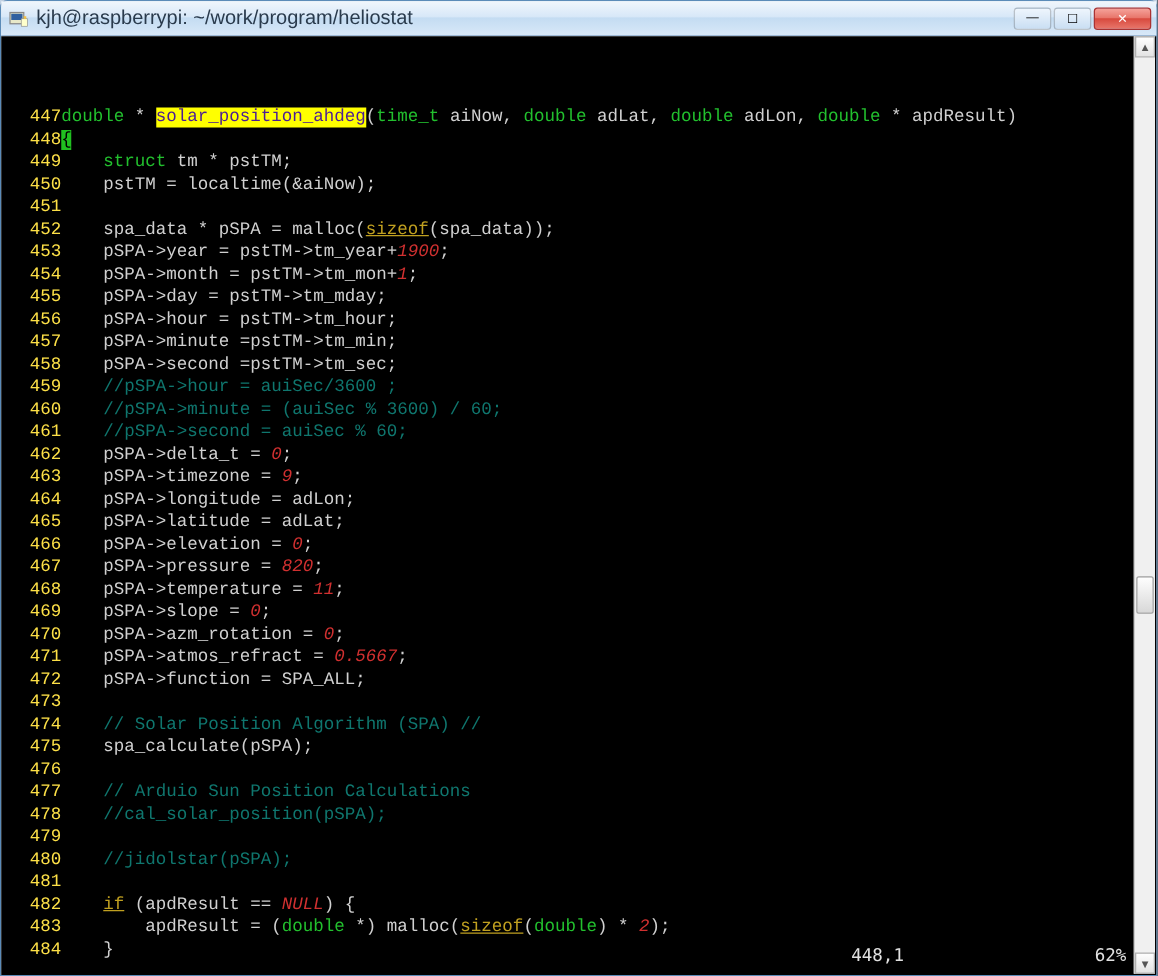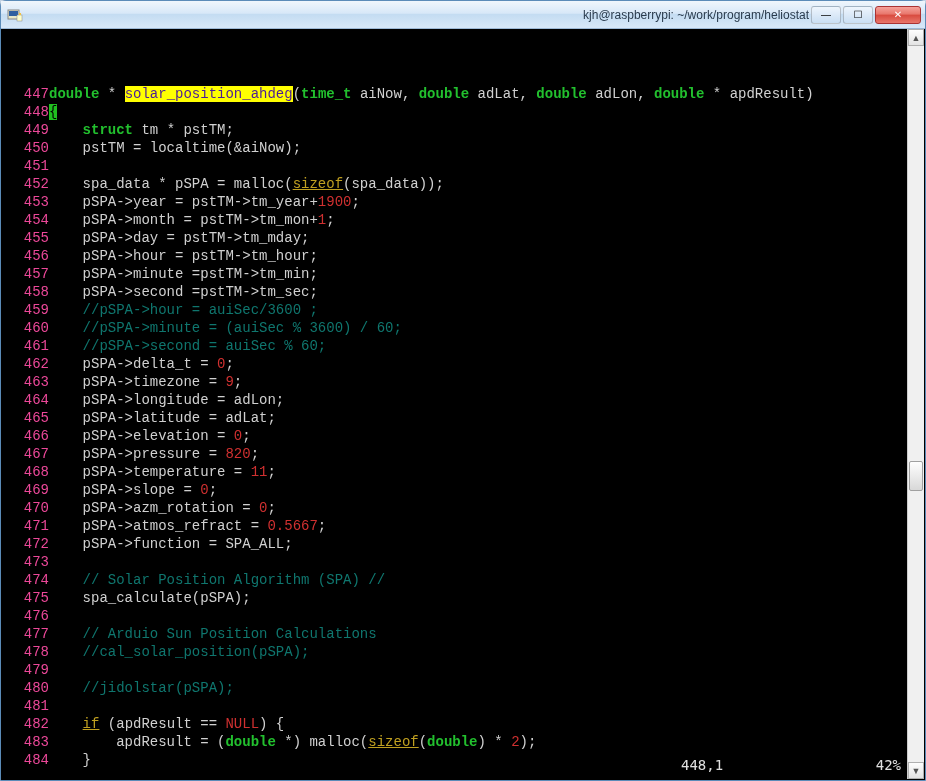--- a/index.html
+++ b/index.html
@@ -28,24 +28,23 @@
     display: flex;
     align-items: center;
     padding: 0 4px 0 6px;
   }
   .app-icon {
     width: 16px; height: 16px;
     display: inline-flex; align-items: center; justify-content: center;
     margin-right: 6px;
   }
   .title-text {
-    font-size: 12px;
+    font-size: 16px;
     color: #2a3b4d;
     flex: 1;
-    text-align: right;
   }
   .win-buttons {
     display: flex;
     gap: 0;
   }
   .win-btn {
     width: 30px; height: 18px;
     border: 1px solid rgba(0,0,0,0.2);
     border-radius: 3px;
     margin-left: 2px;
@@ -91,26 +90,26 @@
   }
   .sb-track { flex:1; position:relative; }
   .sb-thumb {
     position:absolute; left:1px; right:1px;
     top: 58%; height: 30px;
     background: linear-gradient(to bottom,#fefefe,#d8d8d8);
     border:1px solid #a0a0a0; border-radius:2px;
     cursor: pointer;
   }
   .code-line { display: flex; }
-  .lineno { color: #ec4899; width: 44px; text-align: right; padding-right: 0; flex-shrink:0; }
+  .lineno { color: #fde047; width: 44px; text-align: right; padding-right: 0; flex-shrink:0; }
   .code { flex: 1; }
-  .kw-type { color: #22c02e; font-weight: bold; }
+  .kw-type { color: #22c02e; }
   .kw-ctrl { color: #c0a020; text-decoration: underline; }
   .fn-hl { background: #ffff00; color: #4c1d95; }
-  .num { color: #d03030; }
+  .num { color: #d03030; font-style: italic; }
   .cmt { color: #0f766e; }
   .cursor { background: #20c020; color:#000; }
   .statusbar {
     position: absolute;
     bottom: 6px; left: 8px; right: 24px;
     color: #e0e0e0;
     font-family: Consolas, monospace;
     font-size: 14px;
     display: flex;
     margin-top: 26px;
@@ -138,21 +137,21 @@
       <div class="win-btn">☐</div>
       <div class="win-btn close">✕</div>
     </div>
   </div>
 
   <div class="terminal" id="terminal">
     
     <div class="code-line"><span class="lineno">447</span><span class="code"><span class="kw-type">double</span><span> * </span><span class="fn-hl">solar_position_ahdeg</span><span>(</span><span class="kw-type">time_t</span><span> aiNow, </span><span class="kw-type">double</span><span> adLat, </span><span class="kw-type">double</span><span> adLon, </span><span class="kw-type">double</span><span> * apdResult)</span></span></div><div class="code-line"><span class="lineno">448</span><span class="code"><span class="cursor">{</span></span></div><div class="code-line"><span class="lineno">449</span><span class="code"><span>    </span><span class="kw-type">struct</span><span> tm * pstTM;</span></span></div><div class="code-line"><span class="lineno">450</span><span class="code"><span>    pstTM = localtime(&amp;aiNow);</span></span></div><div class="code-line"><span class="lineno">451</span><span class="code"></span></div><div class="code-line"><span class="lineno">452</span><span class="code"><span>    spa_data * pSPA = malloc(</span><span class="kw-ctrl">sizeof</span><span>(spa_data));</span></span></div><div class="code-line"><span class="lineno">453</span><span class="code"><span>    pSPA-&gt;year = pstTM-&gt;tm_year+</span><span class="num">1900</span><span>;</span></span></div><div class="code-line"><span class="lineno">454</span><span class="code"><span>    pSPA-&gt;month = pstTM-&gt;tm_mon+</span><span class="num">1</span><span>;</span></span></div><div class="code-line"><span class="lineno">455</span><span class="code"><span>    pSPA-&gt;day = pstTM-&gt;tm_mday;</span></span></div><div class="code-line"><span class="lineno">456</span><span class="code"><span>    pSPA-&gt;hour = pstTM-&gt;tm_hour;</span></span></div><div class="code-line"><span class="lineno">457</span><span class="code"><span>    pSPA-&gt;minute =pstTM-&gt;tm_min;</span></span></div><div class="code-line"><span class="lineno">458</span><span class="code"><span>    pSPA-&gt;second =pstTM-&gt;tm_sec;</span></span></div><div class="code-line"><span class="lineno">459</span><span class="code"><span>    </span><span class="cmt">//pSPA-&gt;hour = auiSec/3600 ;</span></span></div><div class="code-line"><span class="lineno">460</span><span class="code"><span>    </span><span class="cmt">//pSPA-&gt;minute = (auiSec % 3600) / 60;</span></span></div><div class="code-line"><span class="lineno">461</span><span class="code"><span>    </span><span class="cmt">//pSPA-&gt;second = auiSec % 60;</span></span></div><div class="code-line"><span class="lineno">462</span><span class="code"><span>    pSPA-&gt;delta_t = </span><span class="num">0</span><span>;</span></span></div><div class="code-line"><span class="lineno">463</span><span class="code"><span>    pSPA-&gt;timezone = </span><span class="num">9</span><span>;</span></span></div><div class="code-line"><span class="lineno">464</span><span class="code"><span>    pSPA-&gt;longitude = adLon;</span></span></div><div class="code-line"><span class="lineno">465</span><span class="code"><span>    pSPA-&gt;latitude = adLat;</span></span></div><div class="code-line"><span class="lineno">466</span><span class="code"><span>    pSPA-&gt;elevation = </span><span class="num">0</span><span>;</span></span></div><div class="code-line"><span class="lineno">467</span><span class="code"><span>    pSPA-&gt;pressure = </span><span class="num">820</span><span>;</span></span></div><div class="code-line"><span class="lineno">468</span><span class="code"><span>    pSPA-&gt;temperature = </span><span class="num">11</span><span>;</span></span></div><div class="code-line"><span class="lineno">469</span><span class="code"><span>    pSPA-&gt;slope = </span><span class="num">0</span><span>;</span></span></div><div class="code-line"><span class="lineno">470</span><span class="code"><span>    pSPA-&gt;azm_rotation = </span><span class="num">0</span><span>;</span></span></div><div class="code-line"><span class="lineno">471</span><span class="code"><span>    pSPA-&gt;atmos_refract = </span><span class="num">0.5667</span><span>;</span></span></div><div class="code-line"><span class="lineno">472</span><span class="code"><span>    pSPA-&gt;function = SPA_ALL;</span></span></div><div class="code-line"><span class="lineno">473</span><span class="code"></span></div><div class="code-line"><span class="lineno">474</span><span class="code"><span>    </span><span class="cmt">// Solar Position Algorithm (SPA) //</span></span></div><div class="code-line"><span class="lineno">475</span><span class="code"><span>    spa_calculate(pSPA);</span></span></div><div class="code-line"><span class="lineno">476</span><span class="code"></span></div><div class="code-line"><span class="lineno">477</span><span class="code"><span>    </span><span class="cmt">// Arduio Sun Position Calculations</span></span></div><div class="code-line"><span class="lineno">478</span><span class="code"><span>    </span><span class="cmt">//cal_solar_position(pSPA);</span></span></div><div class="code-line"><span class="lineno">479</span><span class="code"></span></div><div class="code-line"><span class="lineno">480</span><span class="code"><span>    </span><span class="cmt">//jidolstar(pSPA);</span></span></div><div class="code-line"><span class="lineno">481</span><span class="code"></span></div><div class="code-line"><span class="lineno">482</span><span class="code"><span>    </span><span class="kw-ctrl">if</span><span> (apdResult == </span><span class="num">NULL</span><span>) {</span></span></div><div class="code-line"><span class="lineno">483</span><span class="code"><span>        apdResult = (</span><span class="kw-type">double</span><span> *) malloc(</span><span class="kw-ctrl">sizeof</span><span>(</span><span class="kw-type">double</span><span>) * </span><span class="num">2</span><span>);</span></span></div><div class="code-line"><span class="lineno">484</span><span class="code"><span>    }</span></span></div><div class="statusbar">
       <span class="st-left"></span>
       <span class="st-pos">448,1</span>
-      <span class="st-pct">42%</span>
+      <span class="st-pct">62%</span>
     </div>
   </div>
 
   <div class="scrollbar-v">
     <div class="sb-btn">▲</div>
     <div class="sb-track">
       <div class="sb-thumb"></div>
     </div>
     <div class="sb-btn">▼</div>
   </div>

